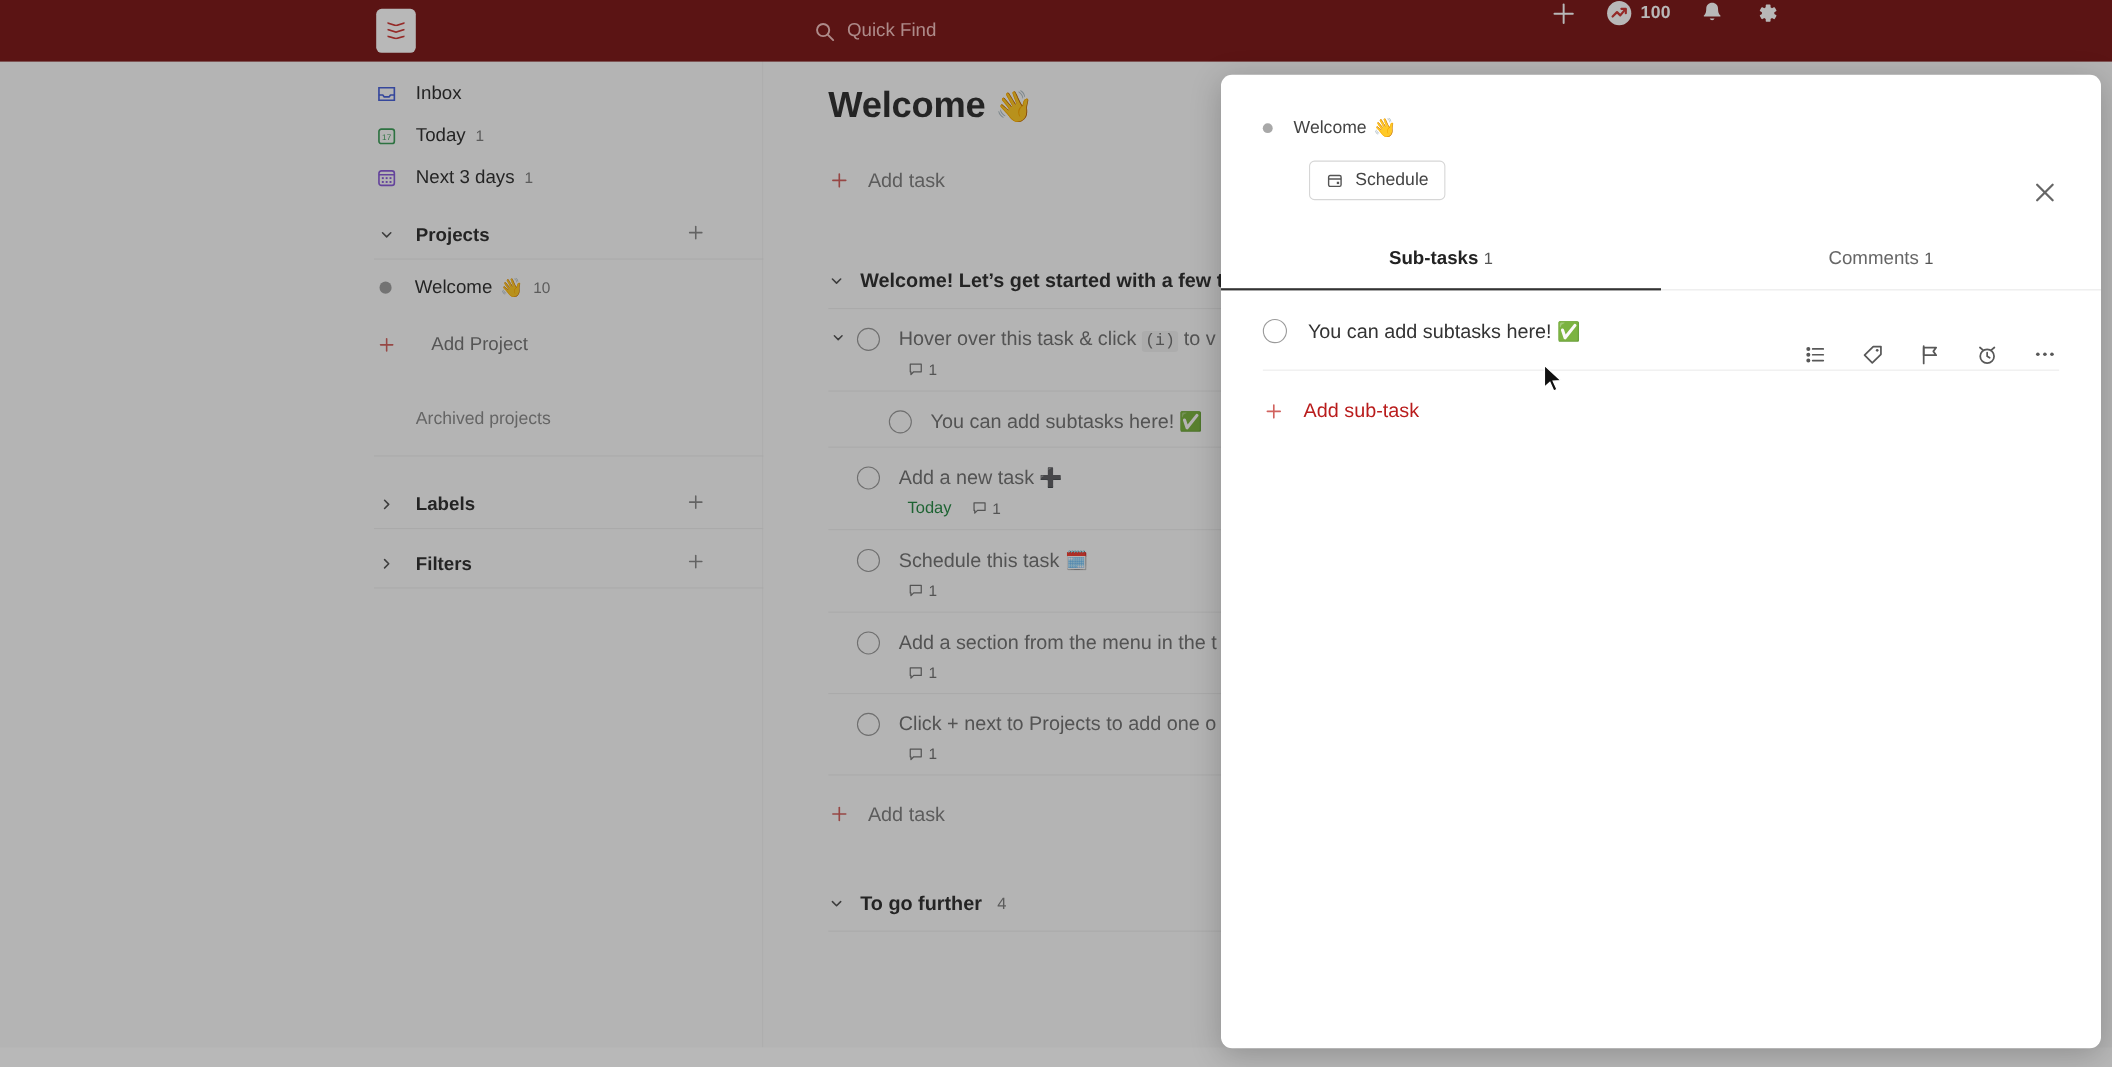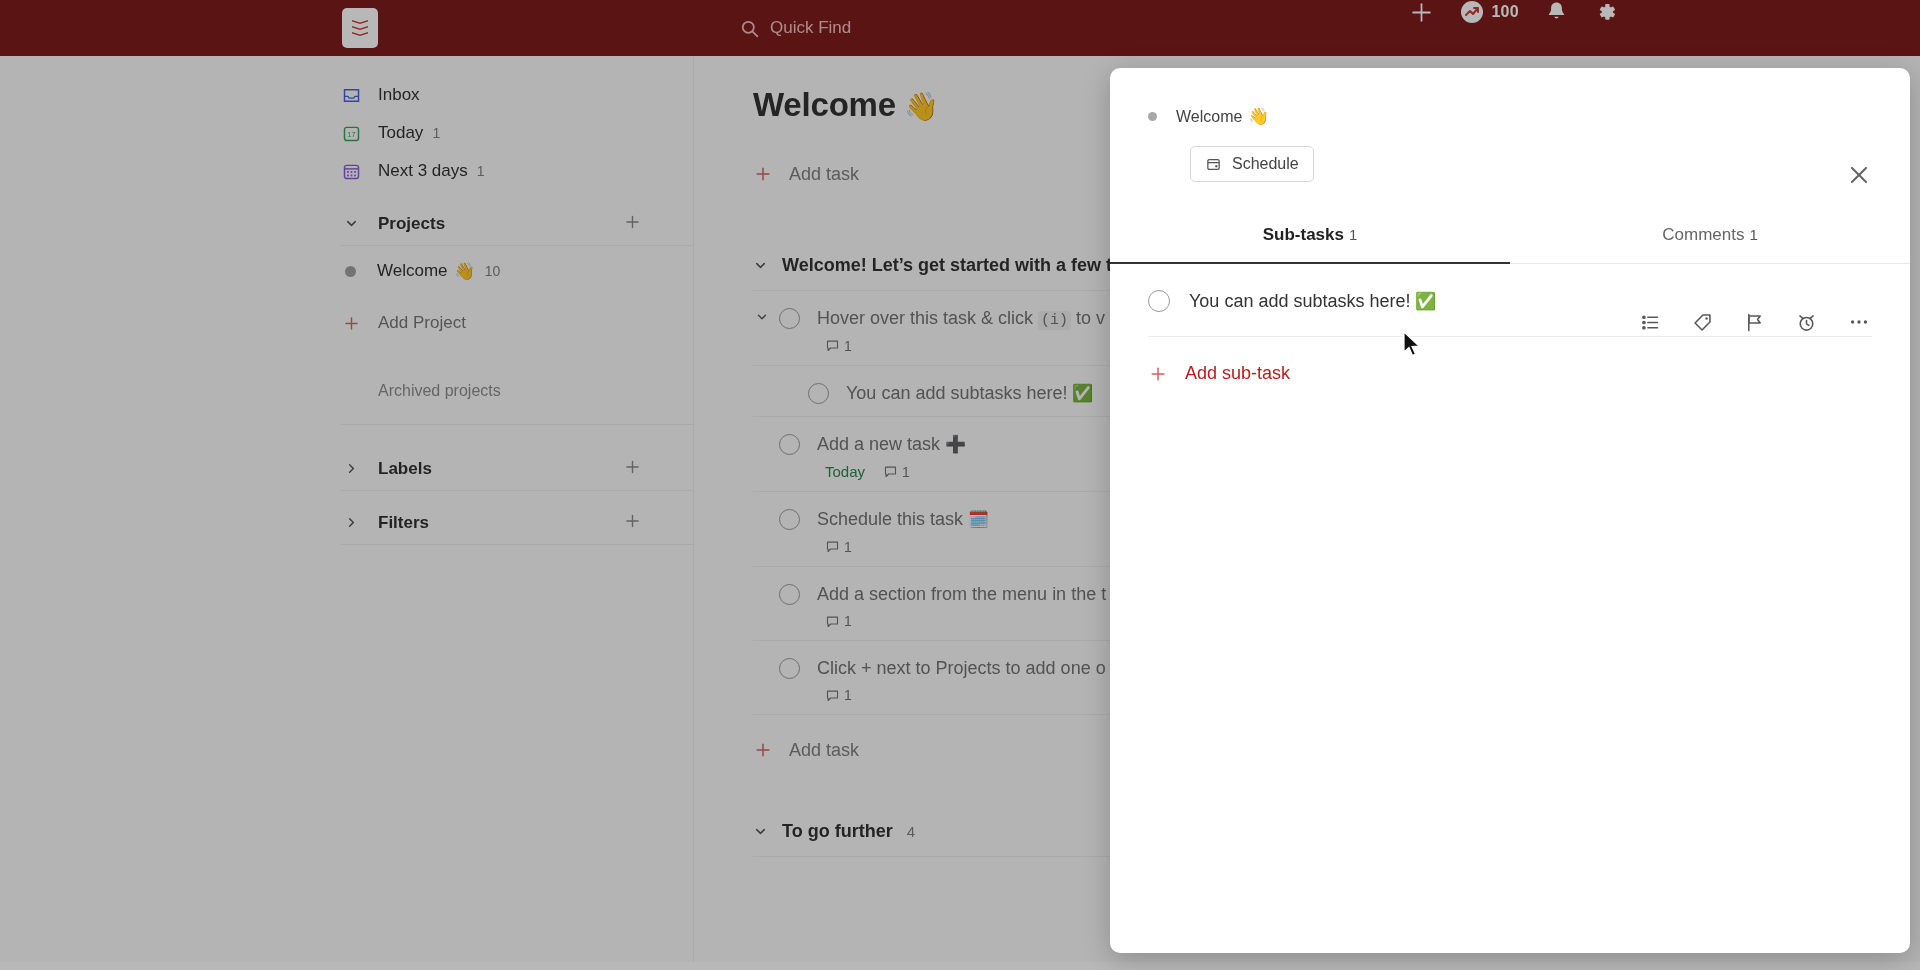--- a/index.html
+++ b/index.html
@@ -42,21 +42,21 @@
     display: flex; align-items: flex-start; gap: 26px;
   }
   .tr-btn {
     display: flex; align-items: center; gap: 7px;
     color: #fff; cursor: pointer;
   }
   .tr-count { font-size: 16px; font-weight: bold; color: #fff; letter-spacing: .3px; }
 
   
   .page-body {
-    position: absolute; top: 48px; left: 0;
+    position: absolute; top: 38px; left: 0;
     width: 1920px; height: 914px;
     background: #fafafa;
   }
   .sidebar {
     position: absolute; top: 0; left: 0;
     width: 694px; height: 914px;
     background: #fafafa;
     border-right: 1px solid #ededed;
   }
   .side-inner { position: absolute; left: 340px; top: 28px; width: 356px; }
@@ -87,21 +87,21 @@
   .side-section-label { font-weight: bold; font-size: 17px; color: #333; }
   .side-plus {
     position: absolute; right: 54px; top: 50%; transform: translateY(-50%);
     color: #8a8a8a; cursor: pointer;
   }
   .proj-dot {
     width: 11px; height: 11px; border-radius: 50%;
     background: #a0a0a0; margin-left: 5px; margin-right: 21px;
     flex: 0 0 11px;
   }
-  .add-row { display: flex; align-items: center; height: 42px; cursor: pointer; }
+  .add-row { display: flex; align-items: center; height: 42px; cursor: pointer; gap: 14px; }
   .add-row .pl { width: 22px; margin-right: 16px; display:flex; align-items:center; justify-content:center; color:#d1635f; flex: 0 0 22px; }
   .add-row .txt { color: #777; font-size: 17px; }
   .archived {
     margin-top: 38px; padding-bottom: 24px;
     border-bottom: 1px solid #ececec;
     color: #8c8c8c; font-size: 16px; padding-left: 38px; cursor: pointer;
   }
 
   
   .main {

